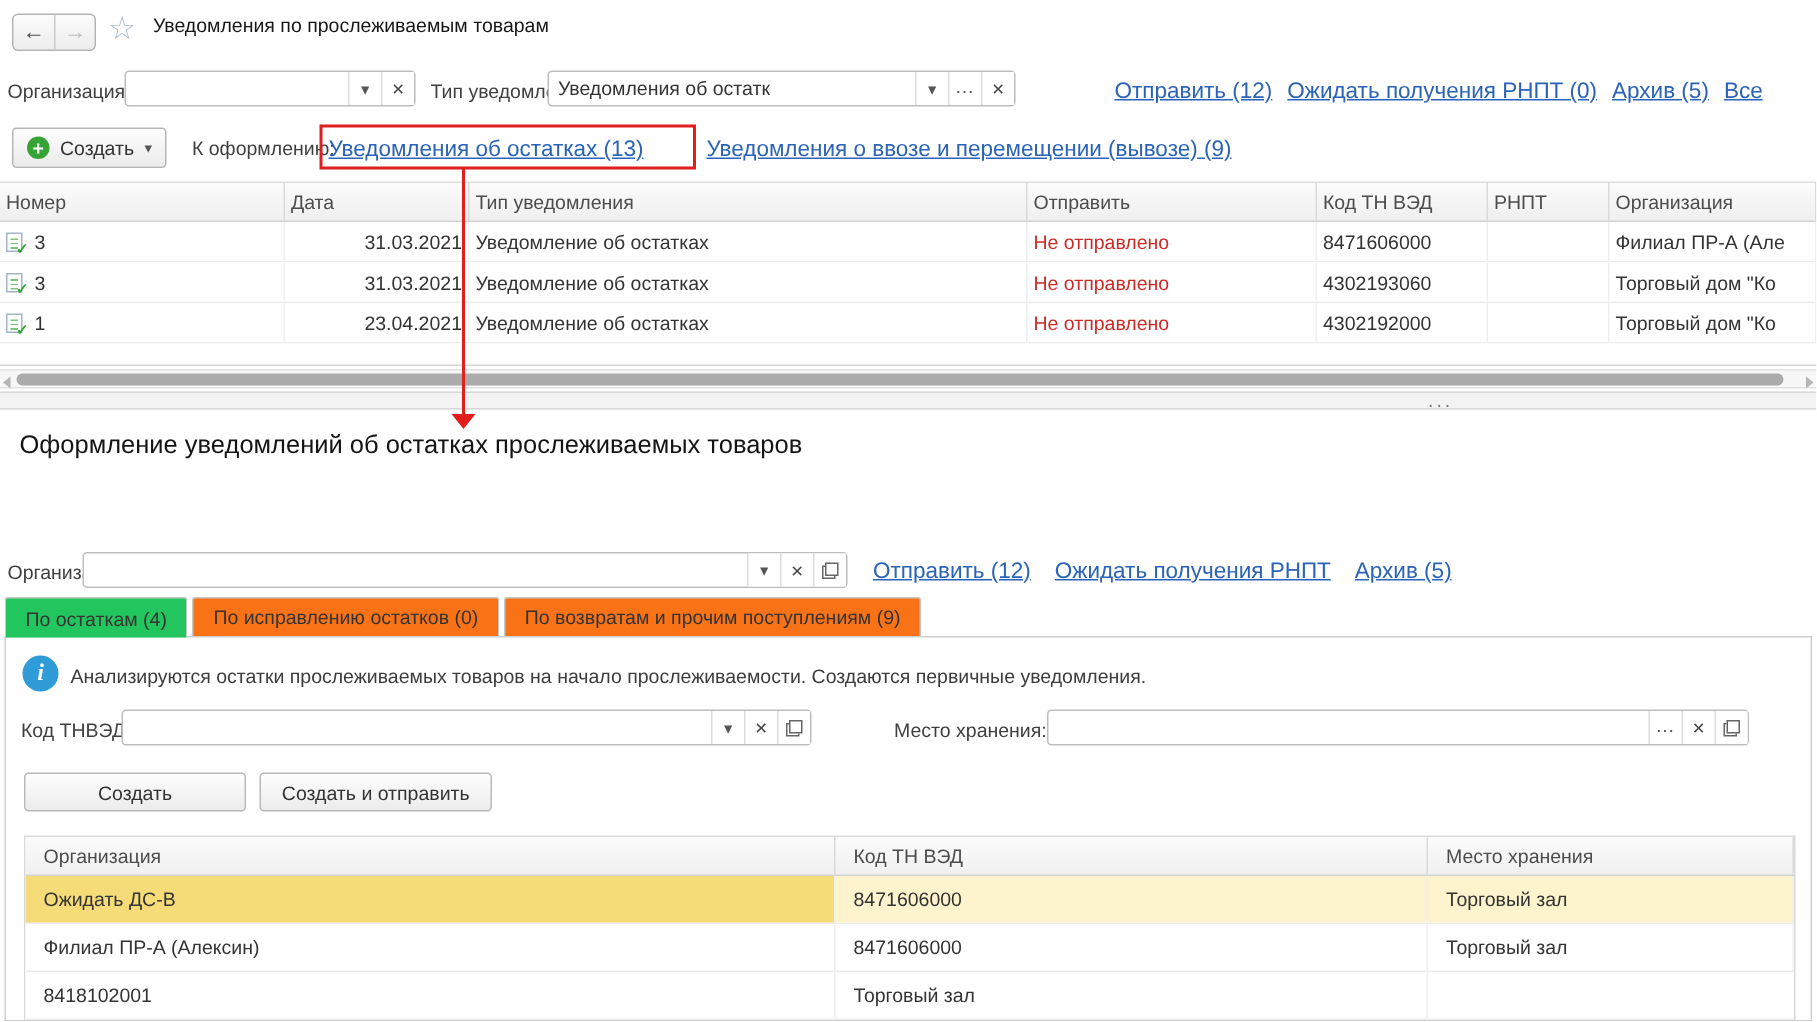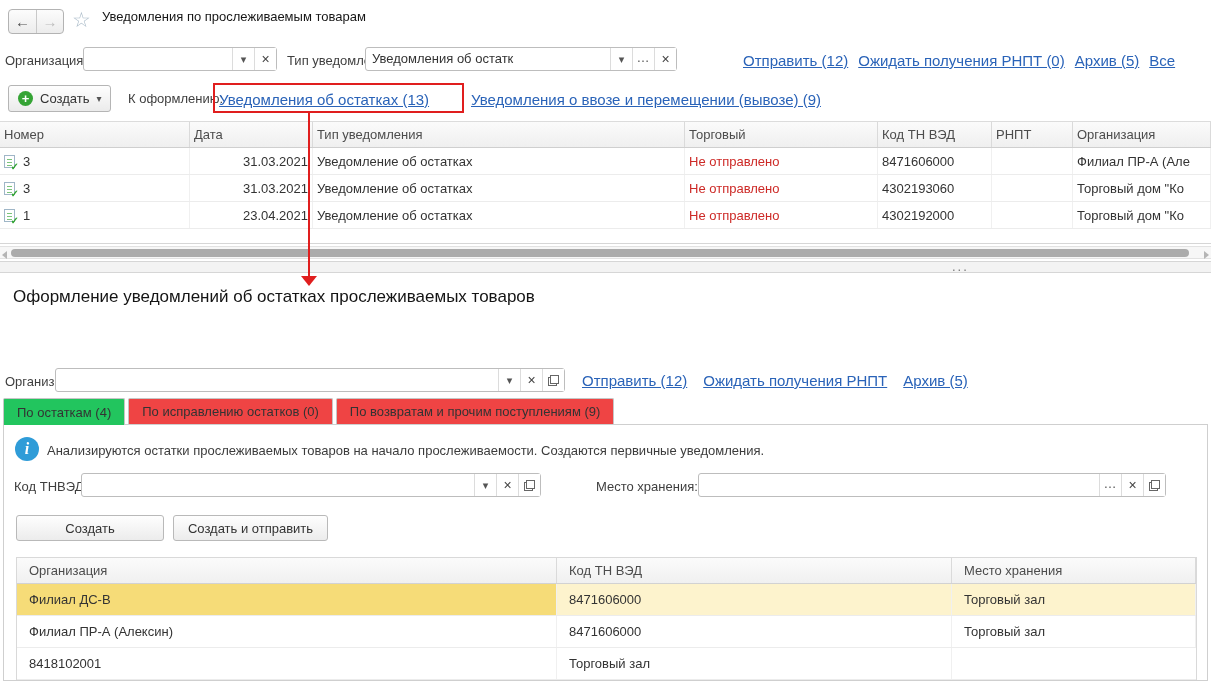--- a/index.html
+++ b/index.html
@@ -64,21 +64,21 @@
   .red-box { left:213px; top:83px; width:251px; height:30px; border:2px solid #e01e1e; z-index:40; pointer-events:none; }
   .red-line { left:308px; top:112px; width:2px; height:165px; background:#e01e1e; z-index:40; pointer-events:none; }
   .red-arrow { left:301px; top:276px; width:0; height:0; border-left:8px solid transparent; border-right:8px solid transparent; border-top:10px solid #e01e1e; z-index:40; pointer-events:none; }
 
   
   .btm-title { left:13px; top:287px; font-size:17px; color:#141414; white-space:nowrap; }
   .links2 { left:582px; top:372px; display:flex; gap:16px; }
   .links1 { left:743px; top:52px; display:flex; gap:10px; }
 
   .tabs { left:3px; top:398px; display:flex; gap:3px; z-index:3; }
-  .tab { height:26px; padding:0 13px; display:flex; align-items:center; border:1px solid #c6c6c6; border-bottom:none; border-radius:2px 2px 0 0; background:#ef4444; color:#333; white-space:nowrap; }
+  .tab { height:26px; padding:0 13px; display:flex; align-items:center; border:1px solid #c6c6c6; border-bottom:none; border-radius:2px 2px 0 0; background:#f97316; color:#333; white-space:nowrap; }
   .tab.active { background:#22c55e; height:27px; z-index:4; }
 
   .panel { left:3px; top:424px; width:1205px; height:257px; border:1px solid #cfcfcf; background:#fff; }
   .info-icon { left:11px; top:12px; width:24px; height:24px; border-radius:50%; background:#2f9cd8; color:#fff; display:flex; align-items:center; justify-content:center; font-family:"Liberation Serif", serif; font-weight:bold; font-style:italic; font-size:16px; }
   .info-text { left:43px; top:18px; font-size:13px; color:#3c3c3c; white-space:nowrap; }
 
   .btn { height:26px; border:1px solid #b9b9b9; border-radius:3px; background:linear-gradient(#fefefe,#ececec); color:#333; display:flex; align-items:center; justify-content:center; font-size:13px; white-space:nowrap; }
 
   
   .t2 { left:12px; top:132px; width:1181px; border:1px solid #d9d9d9; border-bottom:none; }
@@ -143,21 +143,21 @@
   </div>
   <div class="abs lbl" style="left:128px;top:91px;">К оформлению:</div>
   <a class="abs lnk" style="left:219px;top:91px;">Уведомления об остатках (13)</a>
   <a class="abs lnk" style="left:471px;top:91px;">Уведомления о ввозе и перемещении (вывозе) (9)</a>
 
   <div class="abs t1">
     <div class="t1-grid hdr">
       <div class="cell">Номер</div>
       <div class="cell">Дата</div>
       <div class="cell">Тип уведомления</div>
-      <div class="cell">Торговый</div>
+      <div class="cell">Отправить</div>
       <div class="cell">Код ТН ВЭД</div>
       <div class="cell">РНПТ</div>
       <div class="cell">Организация</div>
     </div>
 
     <div class="t1-grid row">
       <div class="cell">
           <span class="doc-icon"></span>
           <span>3</span>
         </div>
@@ -270,21 +270,21 @@
     <div class="abs btn" style="left:12px;top:90px;width:148px;">Создать</div>
     <div class="abs btn" style="left:169px;top:90px;width:155px;">Создать и отправить</div>
 
     <div class="abs t2">
       <div class="t2-grid hdr">
         <div class="cell">Организация</div>
         <div class="cell">Код ТН ВЭД</div>
         <div class="cell">Место хранения</div>
       </div>
       <div class="t2-grid row sel">
-        <div class="cell">Филиал ДС-В</div>
+        <div class="cell">Ожидать ДС-В</div>
         <div class="cell">8471606000</div>
         <div class="cell">Торговый зал</div>
       </div>
       <div class="t2-grid row">
         <div class="cell">Филиал ПР-А (Алексин)</div>
         <div class="cell">8471606000</div>
         <div class="cell">Торговый зал</div>
       </div>
       <div class="t2-grid row">
         <div class="cell">8418102001</div>

